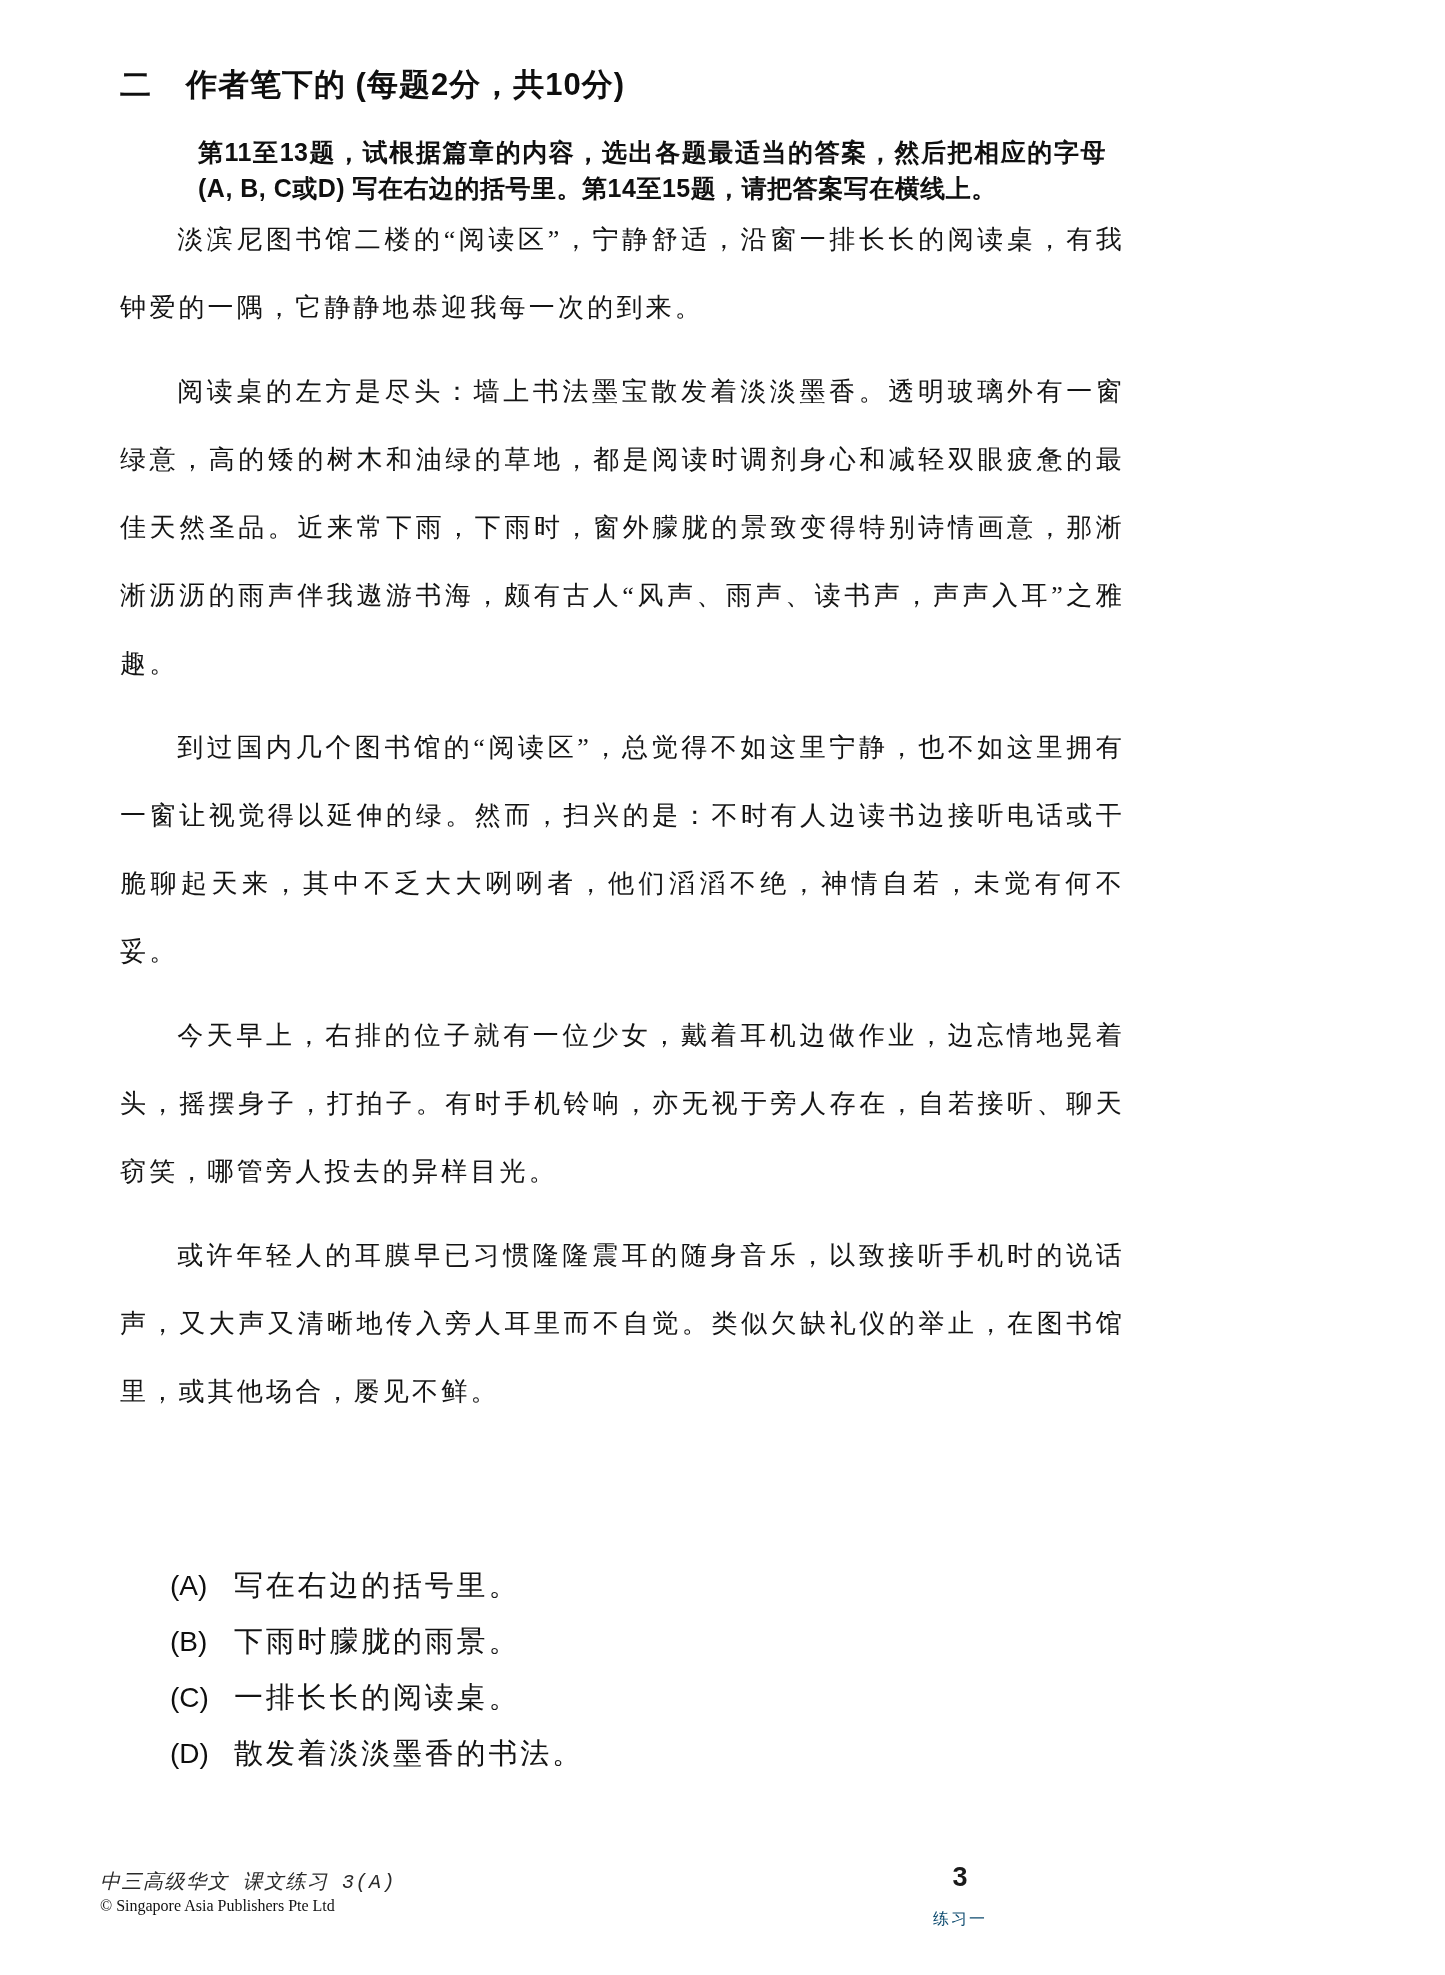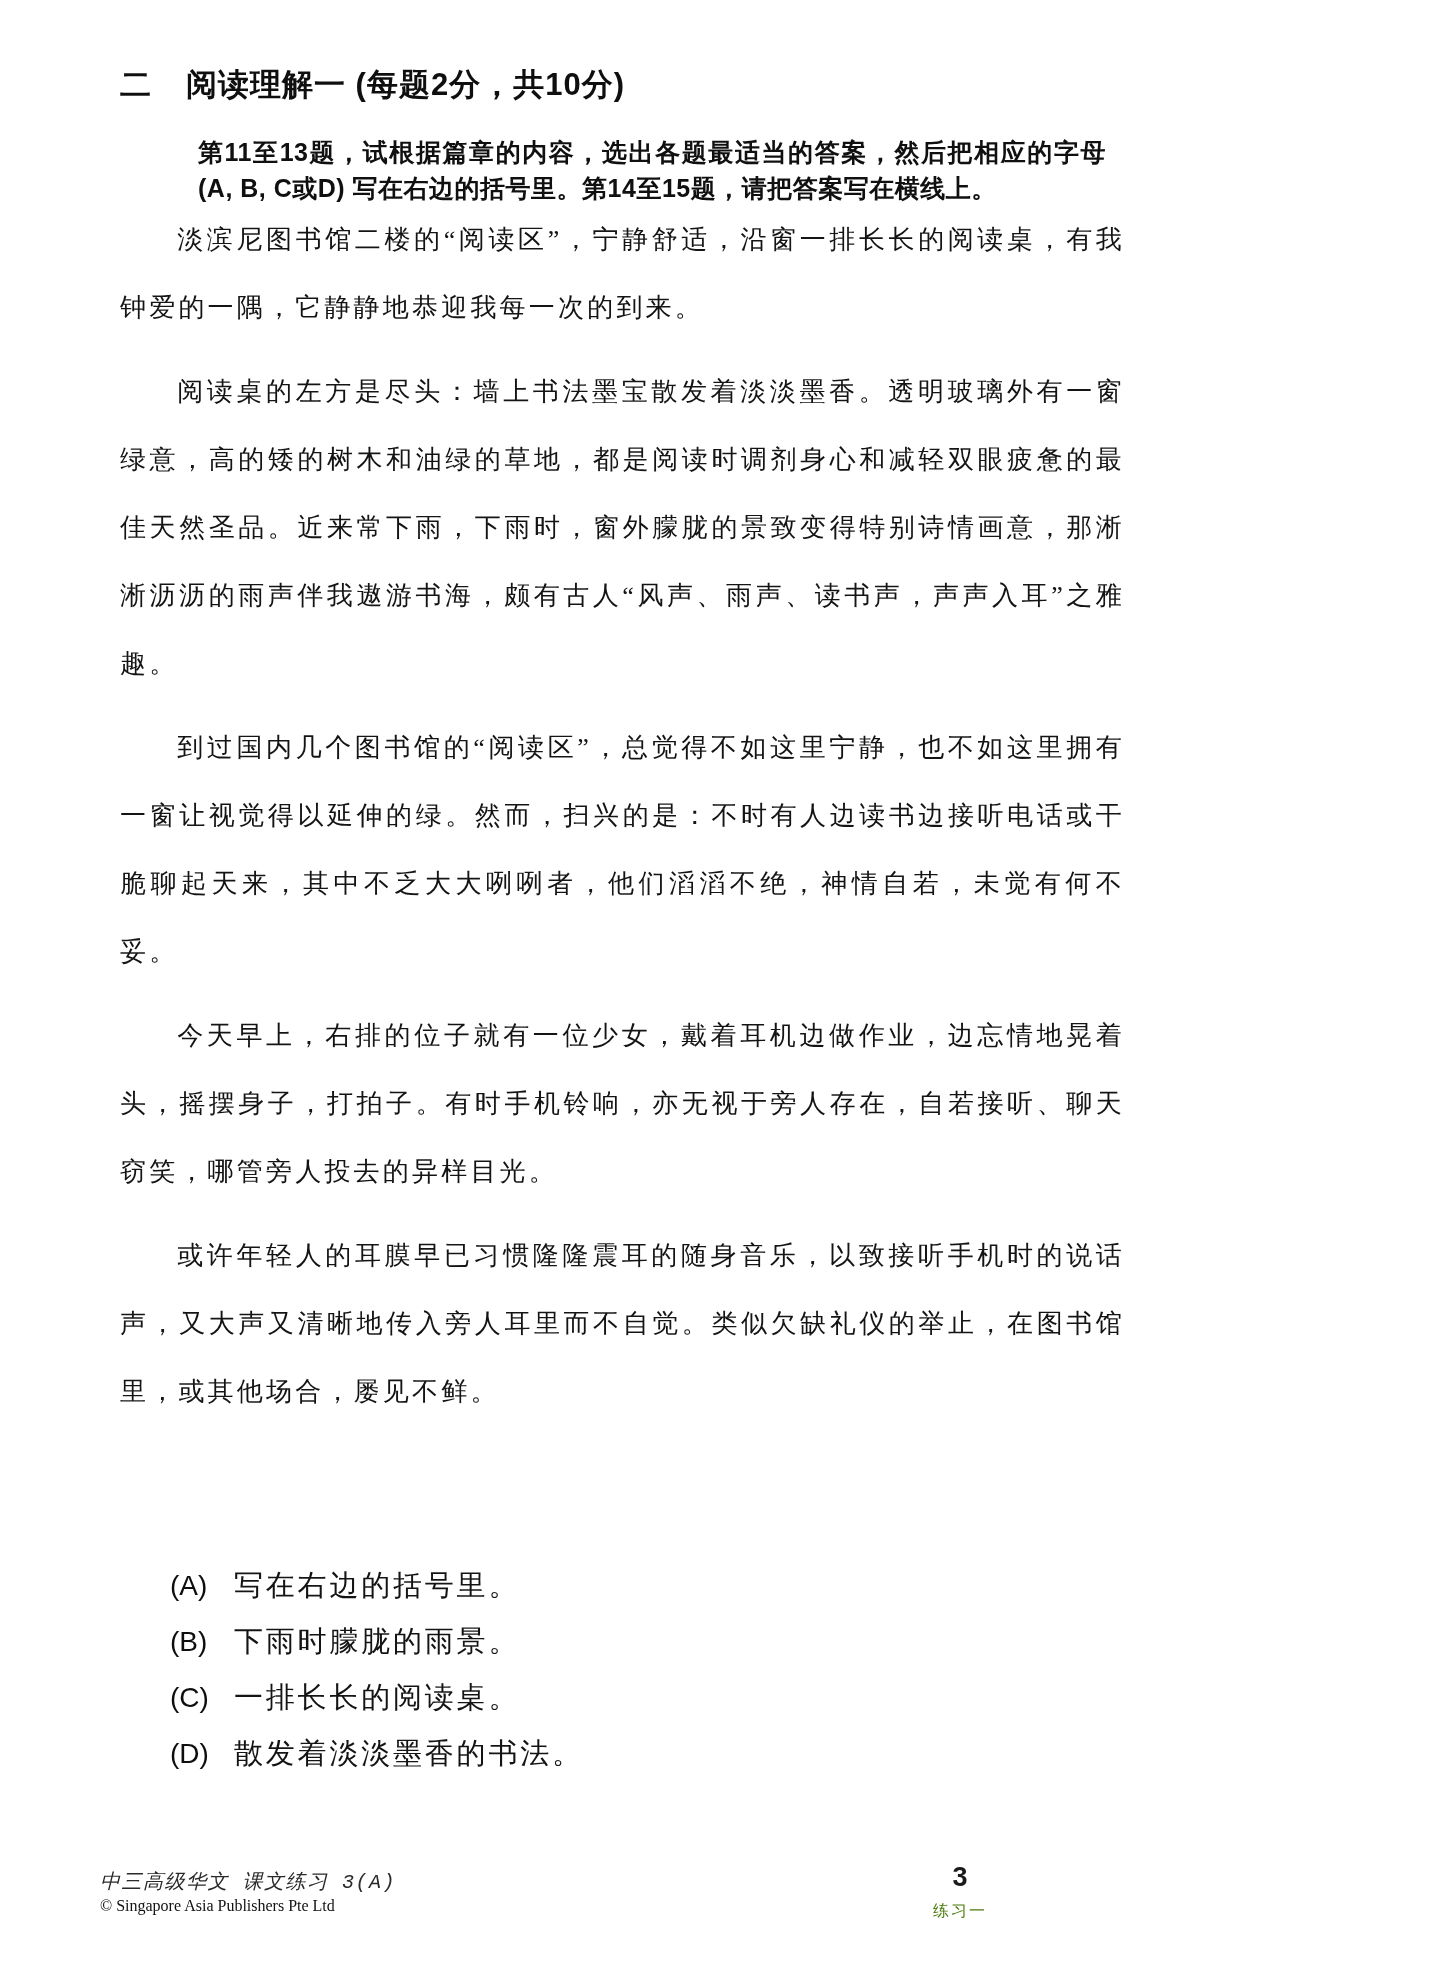--- a/index.html
+++ b/index.html
@@ -50,30 +50,30 @@
   .footer-series {
     font-size:20px; letter-spacing:1.5px; color:#2a2a2a; font-style:italic;font-family:Liberation Mono, monospace;
   }
   .footer-publisher {
     font-size:16px; color:#111; margin-top:2px; font-family:"Liberation Serif", serif;
   }
   .footer-page { position:absolute; left:880px; top:1862px; width:160px; text-align:center; }
   .page-num {
     font-family:"Liberation Sans", sans-serif; font-weight:600; font-size:27px; color:#1a1a1a;
   }
-  .page-label { font-size:16px; color:#4d7c0f; letter-spacing:2px; margin-top:8px; }
+  .page-label { font-size:16px; color:#0c4a6e; letter-spacing:2px; margin-top:16px; }
 </style>
 </head>
 <body>
 
 <div class="page">
 
   <div class="section-header">
     <span class="section-num">二</span>
-    <span class="section-title">阅读理解一 (每题2分，共10分)</span>
+    <span class="section-title">作者笔下的 (每题2分，共10分)</span>
   </div>
 
   <p class="instructions">第11至13题，试根据篇章的内容，选出各题最适当的答案，然后把相应的字母 (A, B, C或D) 写在右边的括号里。第14至15题，请把答案写在横线上。</p>
 
   <div class="passage">
     <p class="para">淡滨尼图书馆二楼的“阅读区”，宁静舒适，沿窗一排长长的阅读桌，有我钟爱的一隅，它静静地恭迎我每一次的到来。</p>
     <p class="para">阅读桌的左方是尽头：墙上书法墨宝散发着淡淡墨香。透明玻璃外有一窗绿意，高的矮的树木和油绿的草地，都是阅读时调剂身心和减轻双眼疲惫的最佳天然圣品。近来常下雨，下雨时，窗外朦胧的景致变得特别诗情画意，那淅淅沥沥的雨声伴我遨游书海，颇有古人“风声、雨声、读书声，声声入耳”之雅趣。</p>
     <p class="para">到过国内几个图书馆的“阅读区”，总觉得不如这里宁静，也不如这里拥有一窗让视觉得以延伸的绿。然而，扫兴的是：不时有人边读书边接听电话或干脆聊起天来，其中不乏大大咧咧者，他们滔滔不绝，神情自若，未觉有何不妥。</p>
     <p class="para">今天早上，右排的位子就有一位少女，戴着耳机边做作业，边忘情地晃着头，摇摆身子，打拍子。有时手机铃响，亦无视于旁人存在，自若接听、聊天窃笑，哪管旁人投去的异样目光。</p>
     <p class="para">或许年轻人的耳膜早已习惯隆隆震耳的随身音乐，以致接听手机时的说话声，又大声又清晰地传入旁人耳里而不自觉。类似欠缺礼仪的举止，在图书馆里，或其他场合，屡见不鲜。</p>

